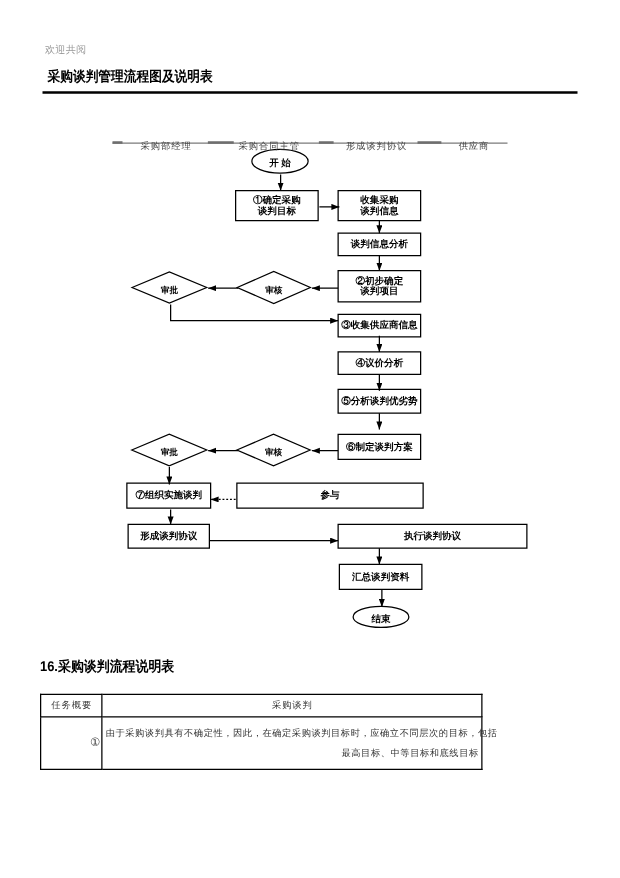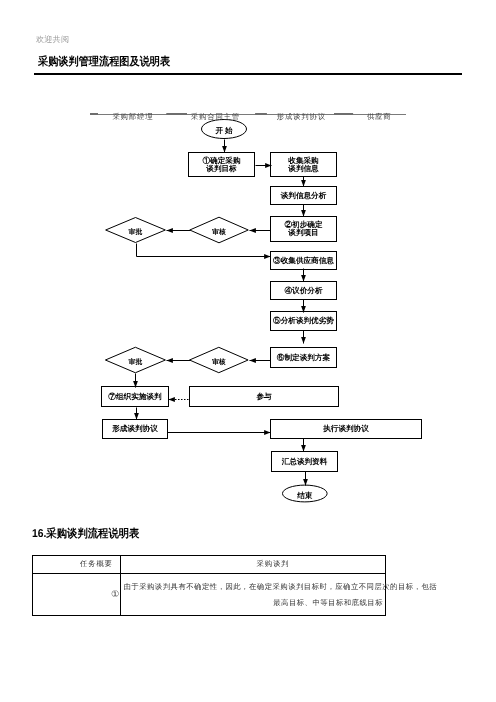--- a/index.html
+++ b/index.html
@@ -7,21 +7,21 @@
   .page{position:relative;width:496px;height:702px;}
   #watermark{position:absolute;left:36px;top:35px;font-size:8.1px;color:#9a9a9a;letter-spacing:0.2px;font-family:Liberation Mono, monospace;}
   #doc-title{position:absolute;left:38px;top:55px;font-size:11.3px;font-weight:bold;color:#000;font-family:"Liberation Sans",sans-serif;transform:scaleX(0.9);transform-origin:left top;}
   #title-rule{position:absolute;left:34px;top:73px;width:428px;height:1.6px;background:#000;}
   #chart{position:absolute;left:0px;top:85px;font-weight:bold;}
   #section-title{position:absolute;left:32px;top:527px;font-size:11.3px;font-weight:bold;color:#000;font-family:"Liberation Sans",sans-serif;transform:scaleX(0.915);transform-origin:left top;}
   #spec-table{position:absolute;left:32px;top:555px;width:354px;border-collapse:collapse;table-layout:fixed;}
   #spec-table td{border:1px solid #000;font-size:7.4px;color:#333;padding:0;}
   #spec-table td.txt div{letter-spacing:0.45px;white-space:nowrap;}
   #spec-table td.c1{width:48px;text-align:center;letter-spacing:0.8px;text-indent:0.8px;}
-  #spec-table tr.r1 td,#spec-table tr.r2 td{height:17.3px;padding-left:39px;}
+  #spec-table tr.r1 td,#spec-table tr.r2 td{height:17.3px;}
   #spec-table tr.r3 td{height:36px;text-align:right;}
   #spec-table tr.r3 td.txt{vertical-align:top;}
   #spec-table tr.r3 td.c1{vertical-align:middle;font-size:9.2px;}
   #spec-table td.c2{text-align:center;}
   #spec-table td.ctr{letter-spacing:0.8px;text-indent:0.8px;}
   #spec-table td.txt{text-align:left;padding:5px 2px 0 2.5px;line-height:16px;}
   #lane-headers{position:absolute;left:0;top:98px;}
   .lane-head{position:absolute;width:120px;text-align:center;font-size:7.4px;color:#444;letter-spacing:0.8px;text-indent:0.8px;margin-top:14px;}
   #flow-svg text{font-family:"Liberation Serif",serif;}
 </style>

